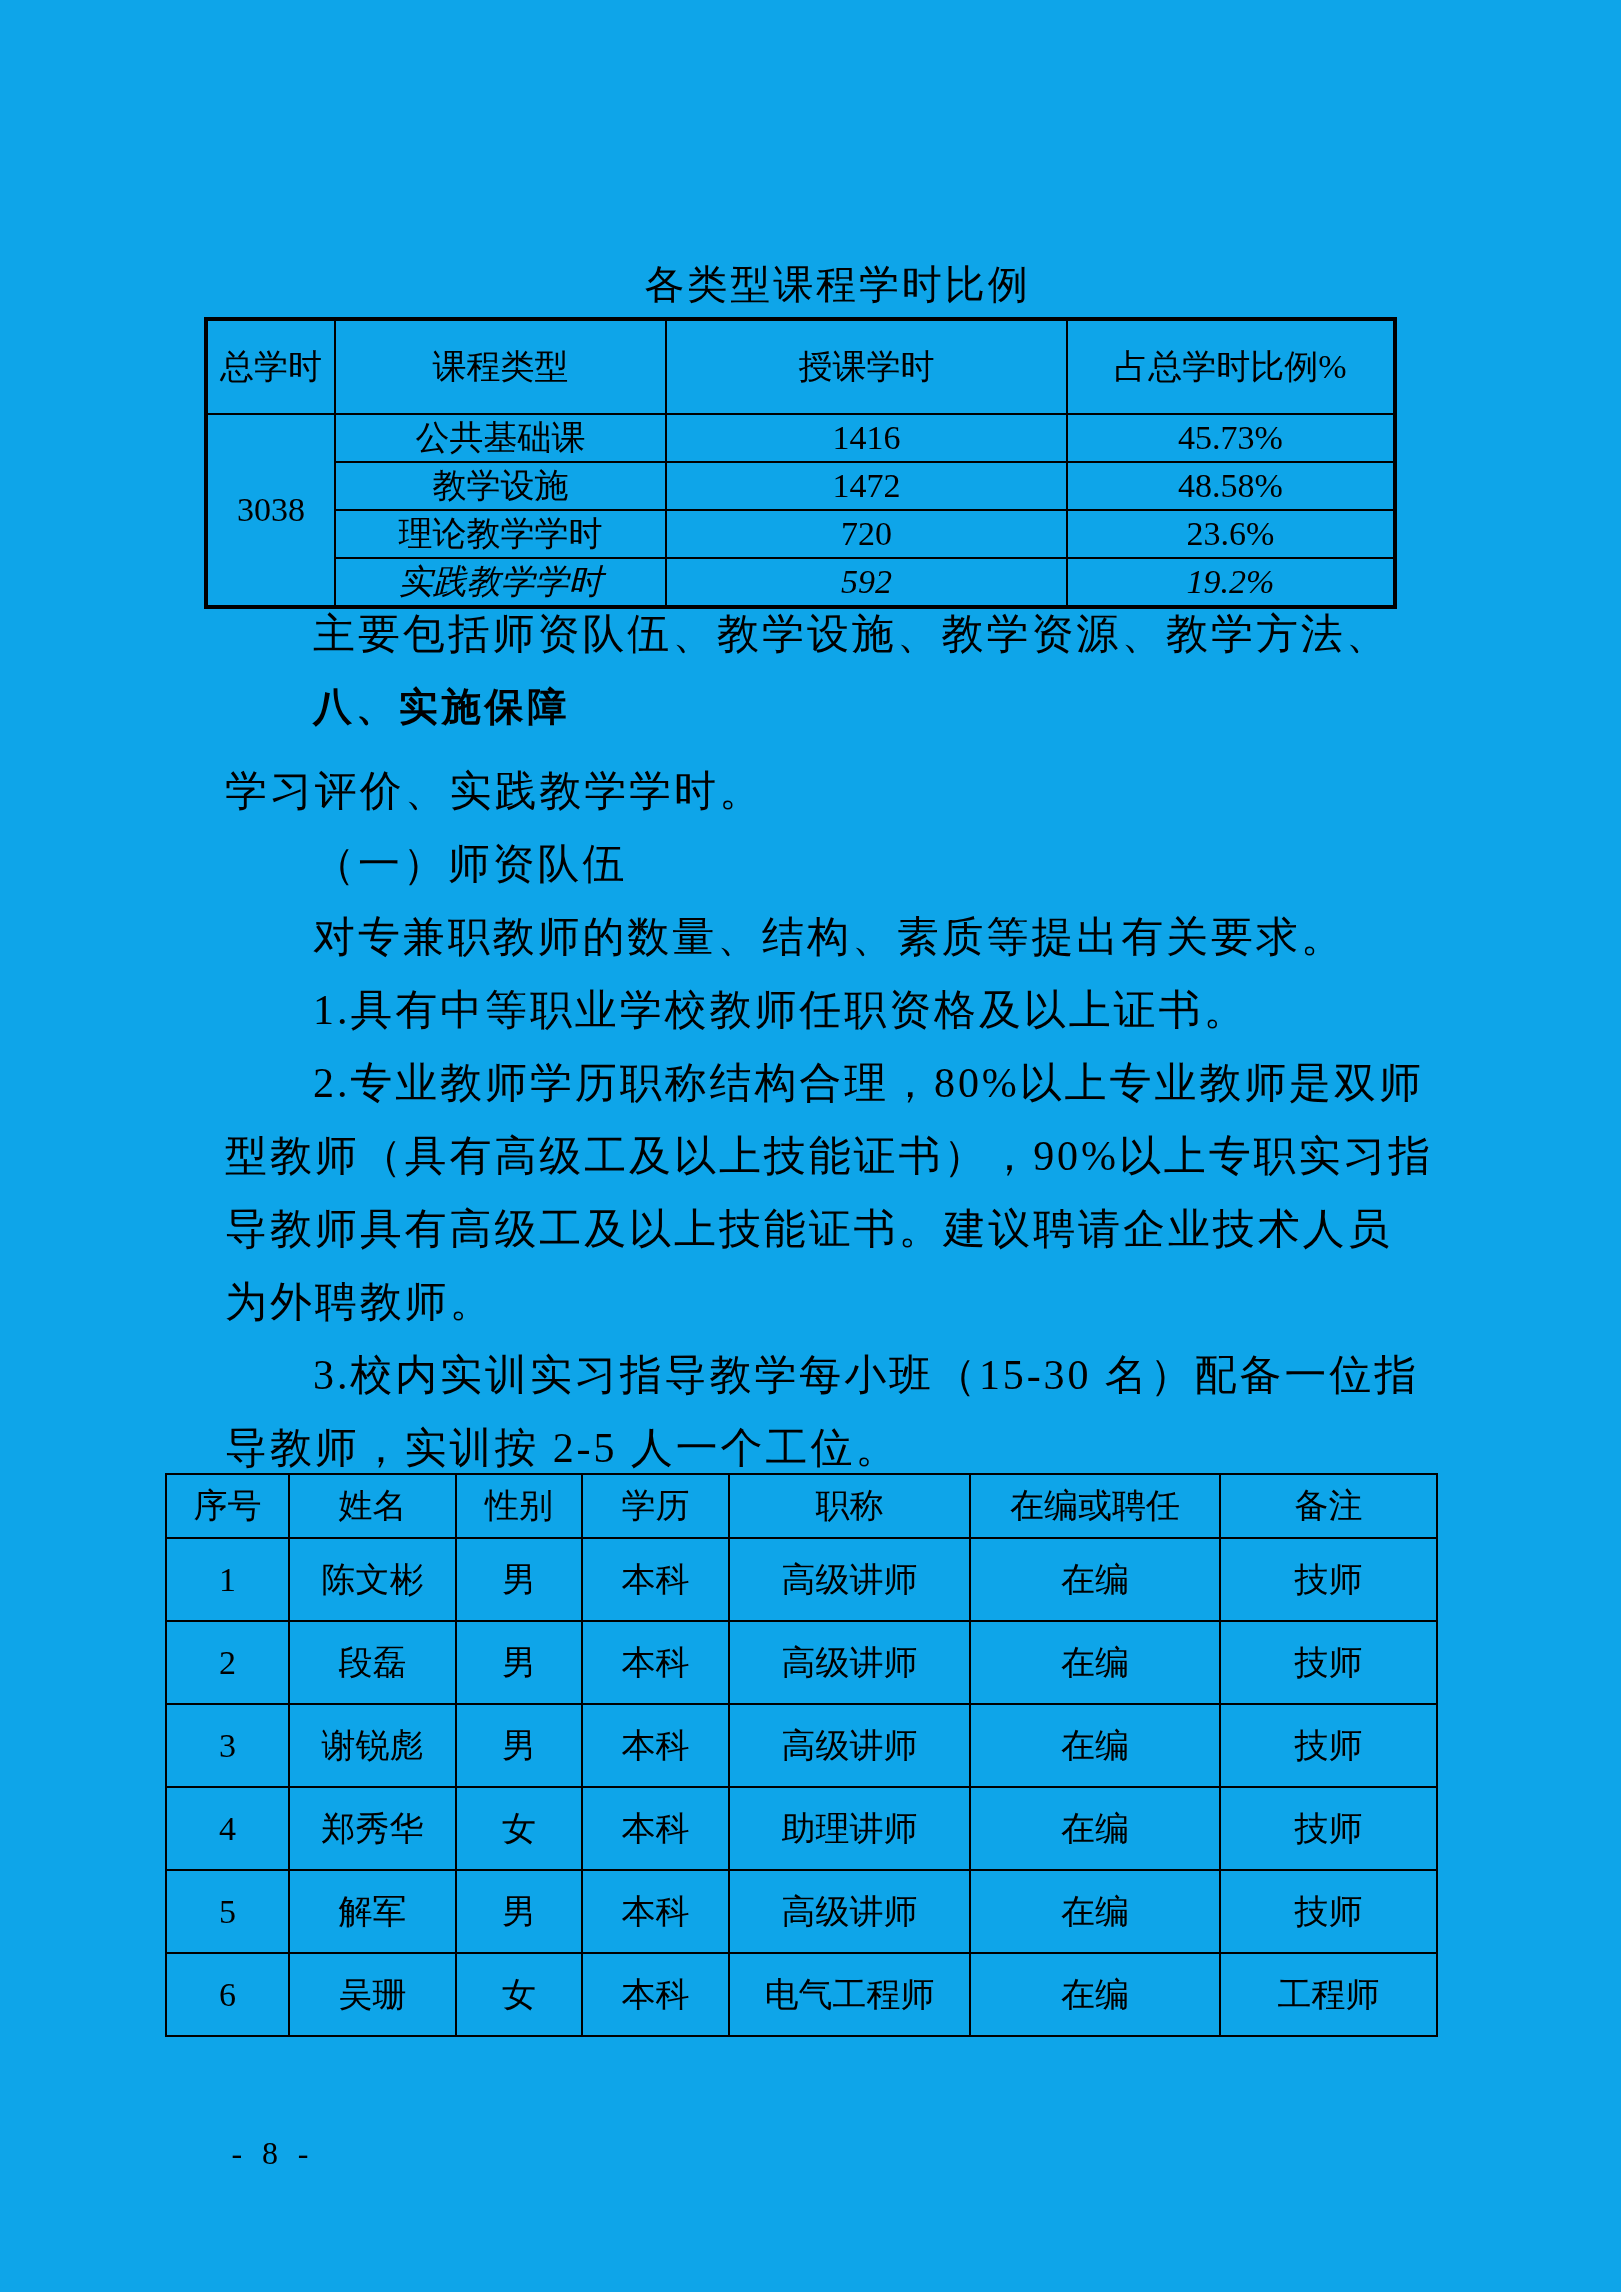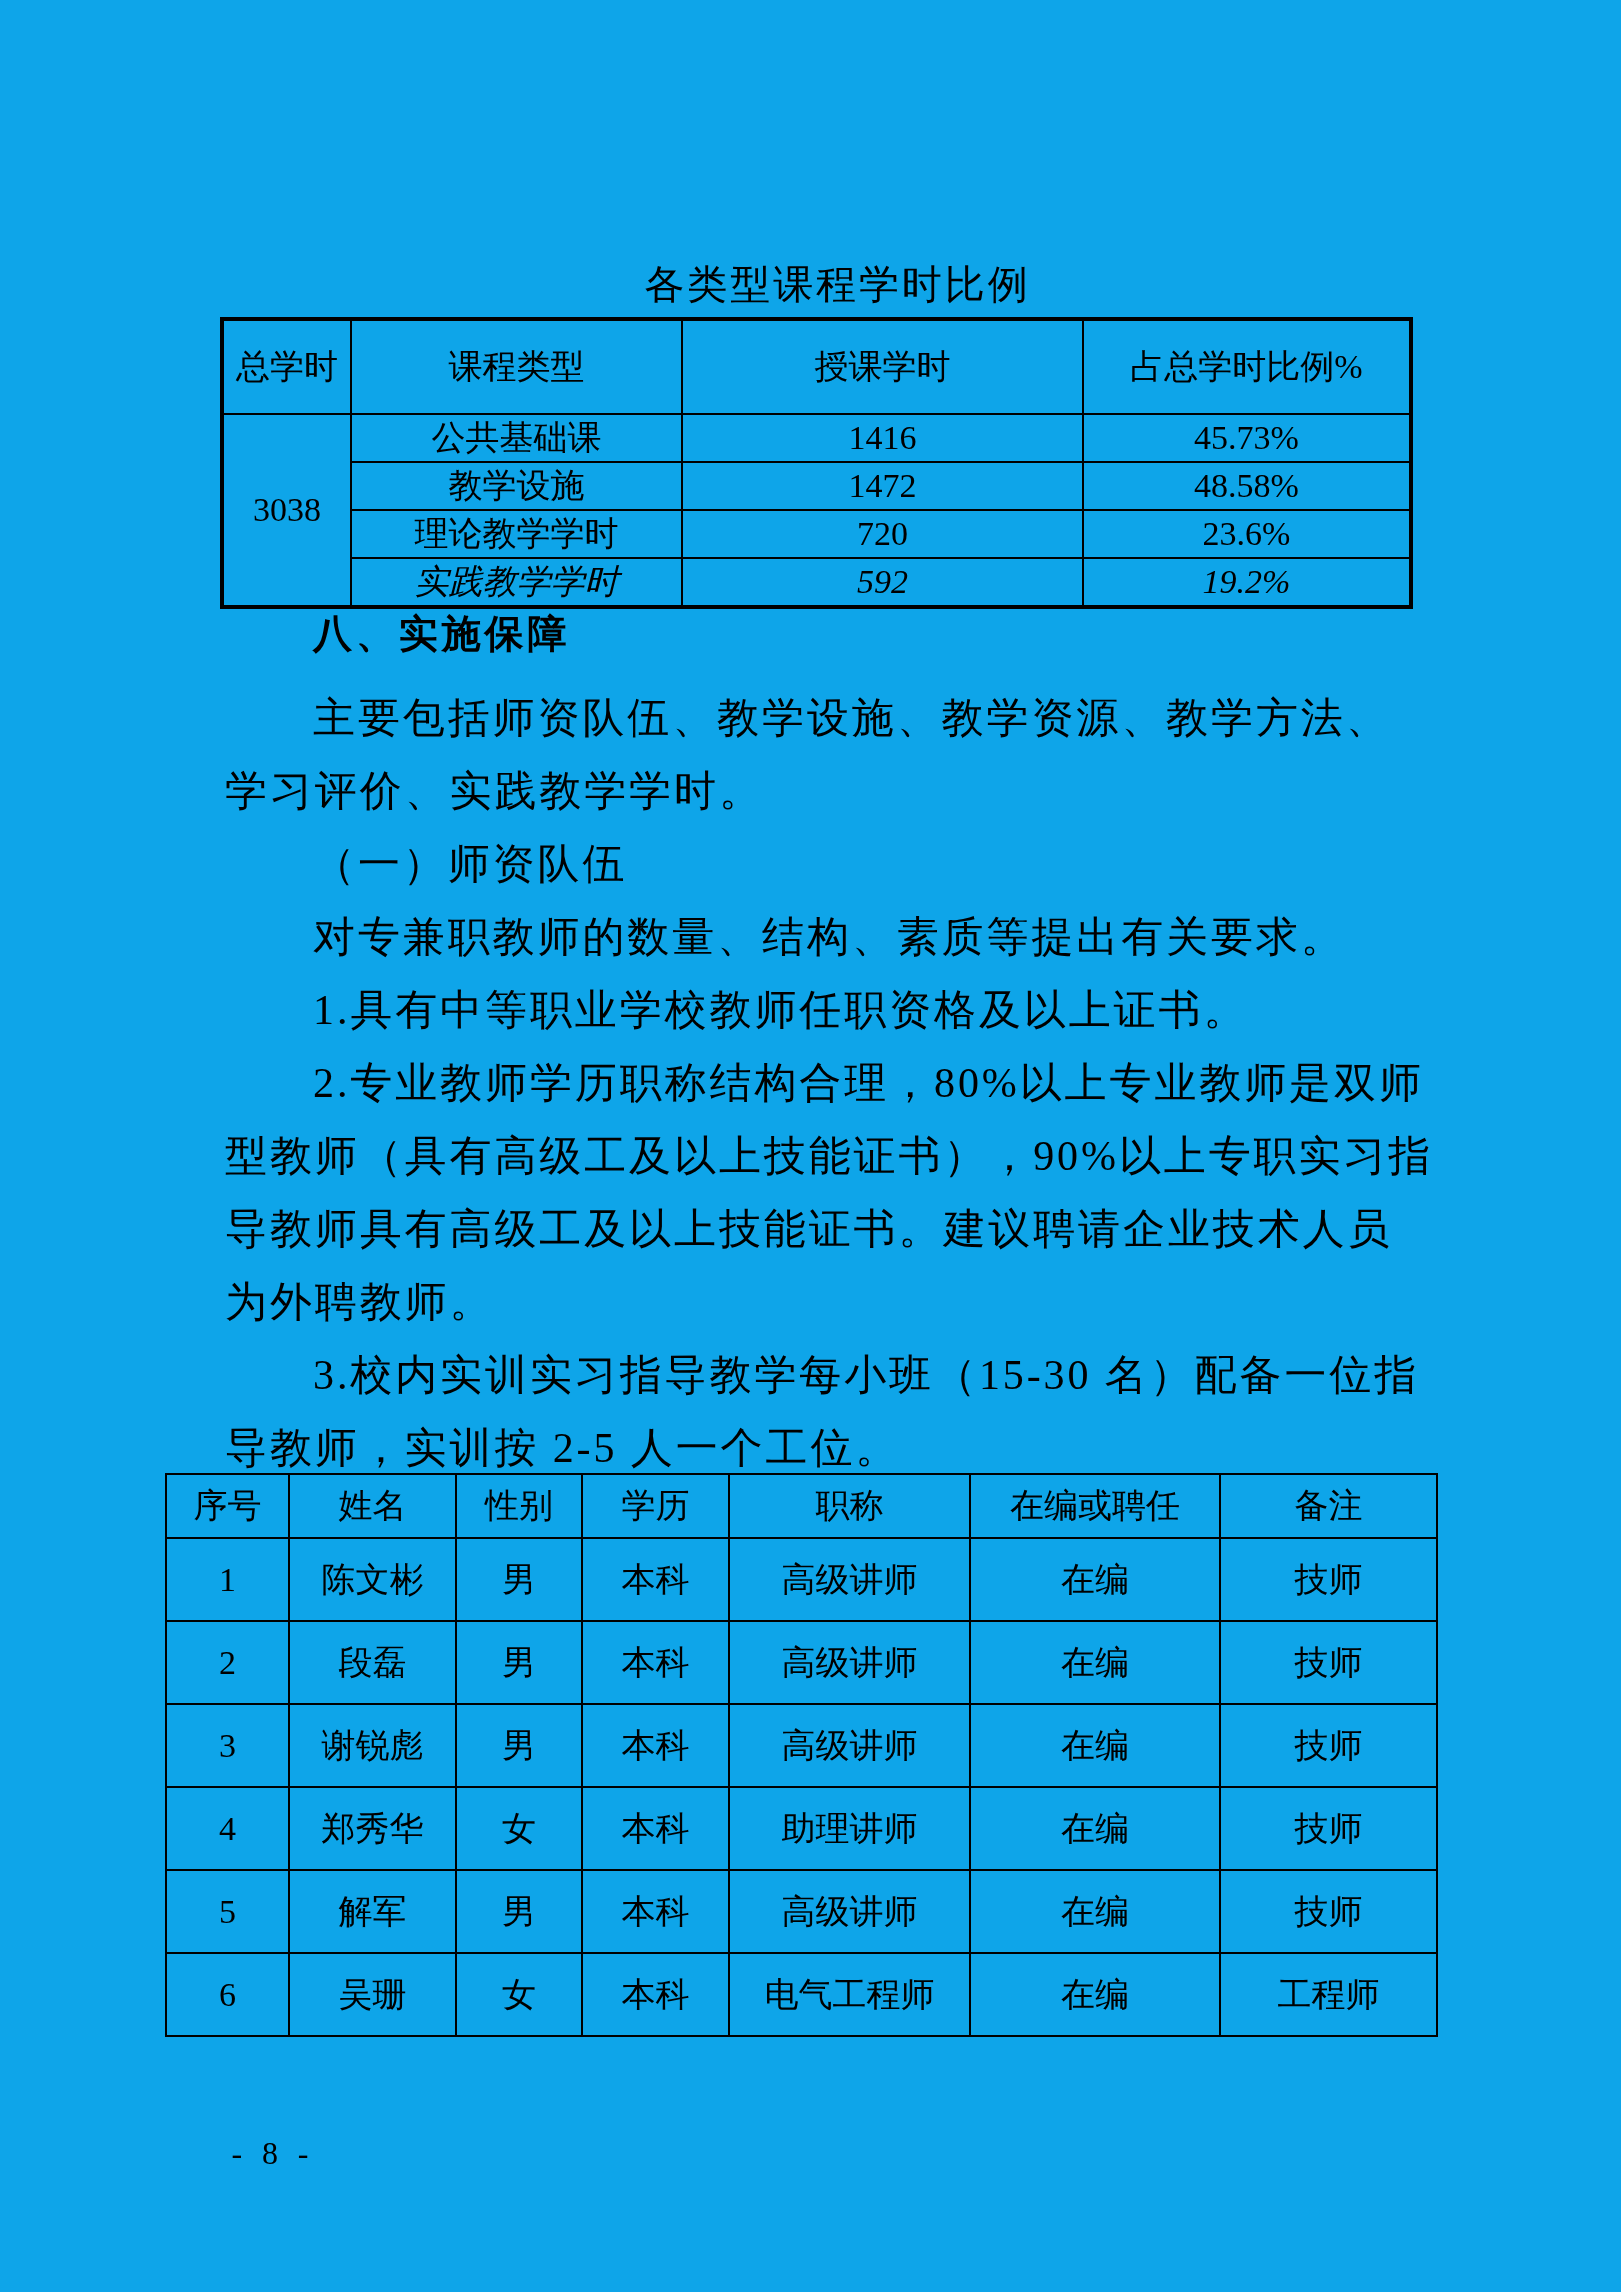--- a/index.html
+++ b/index.html
@@ -23,21 +23,21 @@
     width: 1255px;
     text-align: center;
     font-size: 40px;
     letter-spacing: 2.9px;
     white-space: nowrap;
   }
 
   
   table.t1 {
     position: absolute;
-    left: 220px;
+    left: 204px;
     top: 317px;
     width: 1190px;
     border-collapse: collapse;
     table-layout: fixed;
     border: 4.9px solid #000;
     font-size: 34px;
   }
   table.t1 td {
     border: 2px solid #000;
     text-align: center;
@@ -143,22 +143,22 @@
       </tr>
       <tr class="r">
         <td>实践教学学时</td>
         <td>592</td>
         <td>19.2%</td>
       </tr>
     </tbody>
   </table>
 
   <div class="body-text">
+    <div class="line indent">主要包括师资队伍、教学设施、教学资源、教学方法、</div>
     <div class="line heading indent">八、实施保障</div>
-    <div class="line indent">主要包括师资队伍、教学设施、教学资源、教学方法、</div>
     <div class="line">学习评价、实践教学学时。</div>
     <div class="line indent">（一）师资队伍</div>
     <div class="line indent">对专兼职教师的数量、结构、素质等提出有关要求。</div>
     <div class="line indent">1.具有中等职业学校教师任职资格及以上证书。</div>
     <div class="line indent">2.专业教师学历职称结构合理，80%以上专业教师是双师</div>
     <div class="line">型教师（具有高级工及以上技能证书），90%以上专职实习指</div>
     <div class="line">导教师具有高级工及以上技能证书。建议聘请企业技术人员</div>
     <div class="line">为外聘教师。</div>
     <div class="line indent">3.校内实训实习指导教学每小班（15-30 名）配备一位指</div>
     <div class="line">导教师，实训按 2-5 人一个工位。</div>

